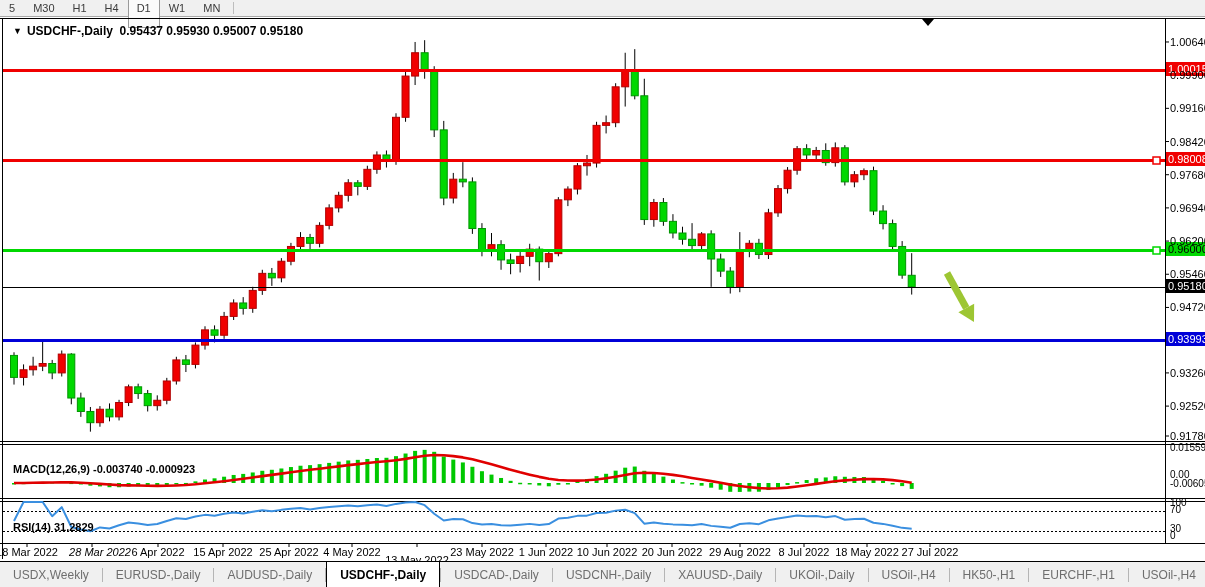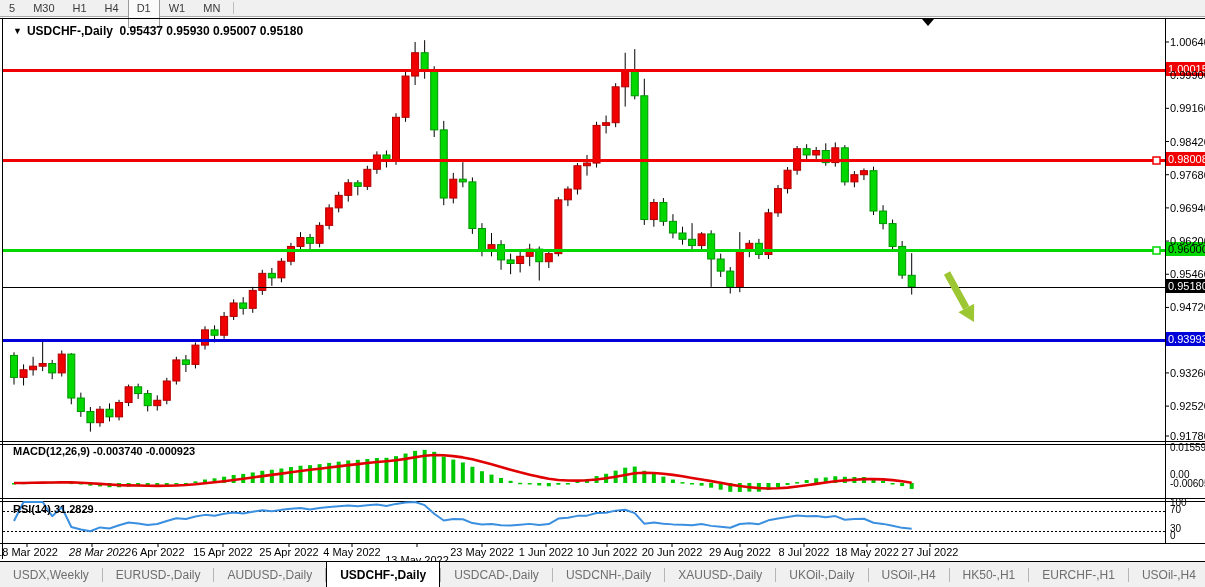--- a/index.html
+++ b/index.html
@@ -7,21 +7,21 @@
        font-family:"Liberation Sans",sans-serif;background:#fff;}
   
   #tf-bar{position:absolute;left:0;top:0;width:1205px;height:16px;background:#f0f0f0;
           border-bottom:1px solid #a8a8a8;display:flex;align-items:center;font-size:11px;color:#3a3a3a;}
   .tf-btn{padding:0 9px;height:15px;line-height:15px;cursor:default;}
   .tf-btn.active{background:#fbfbfb;border:1px solid #9a9a9a;height:13px;line-height:13px;padding:12px 8px;}
   .tf-sep{width:1px;height:12px;background:#bdbdbd;margin:0 4px;}
   
   #chart-title{position:absolute;left:13px;top:24px;font-size:12px;font-weight:700;color:#000;}
   #chart-title .tri{font-size:9px;vertical-align:1px;margin-right:5px;}
-  .ind-label{position:absolute;left:13px;font-size:11px;font-weight:700;color:#000;}
+  .ind-label{position:absolute;left:13px;font-size:11px;font-weight:700;color:#000;margin-top:18px;}
   .axis-label{position:absolute;left:1170px;font-size:11px;color:#000;white-space:nowrap;}
   .axis-label-sm{position:absolute;left:1170px;font-size:10px;color:#000;white-space:nowrap;}
   .price-badge{position:absolute;left:1166px;font-size:11px;padding:1px 3px 1px 2px;white-space:nowrap;}
   .date-label{position:absolute;top:546px;font-size:11px;color:#000;white-space:nowrap;transform:translateX(-50%);}
   
   #tab-bar{position:absolute;left:0;top:561px;width:1205px;height:26px;background:#f0f0f0;
            border-top:1px solid #000;display:flex;align-items:stretch;font-size:12px;color:#6e6e6e;}
   .tab{display:flex;align-items:center;padding:0 13px;cursor:default;white-space:nowrap;}
   .tab.active{background:#fff;border:1px solid #000;border-bottom:none;color:#000;font-weight:700;margin-top:-1px;}
   .tab-sep{width:1px;align-self:center;height:14px;background:#b5b5b5;}

